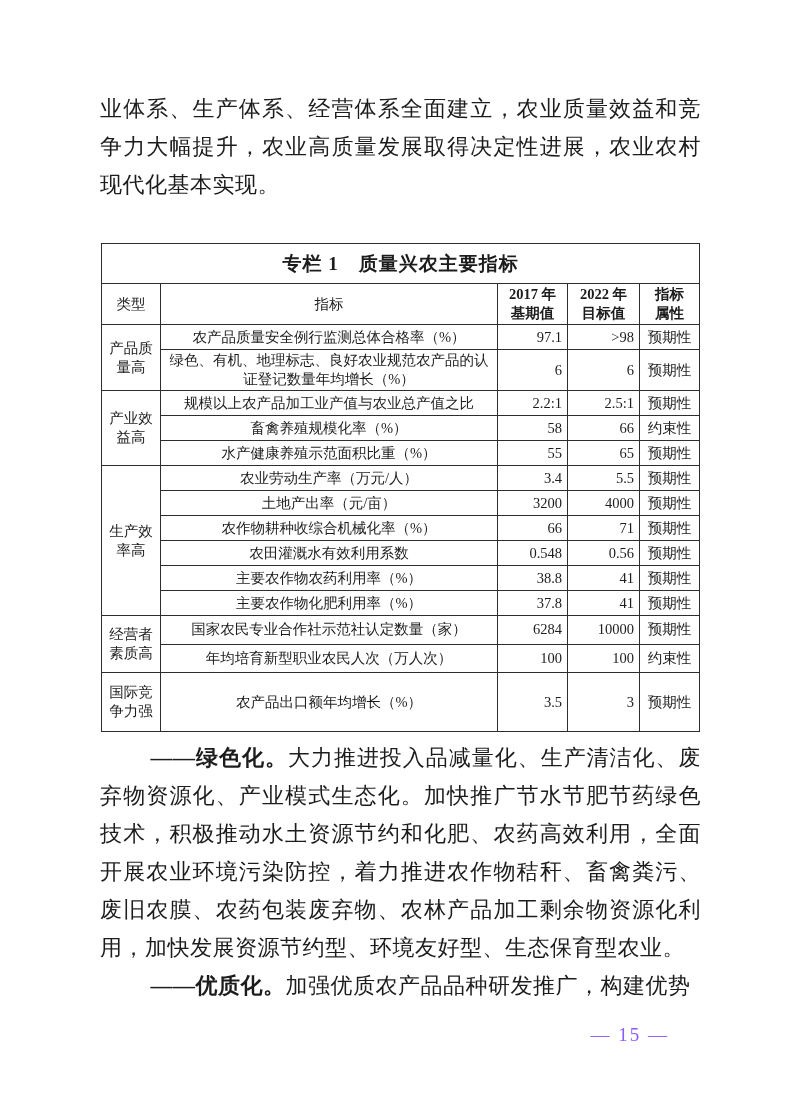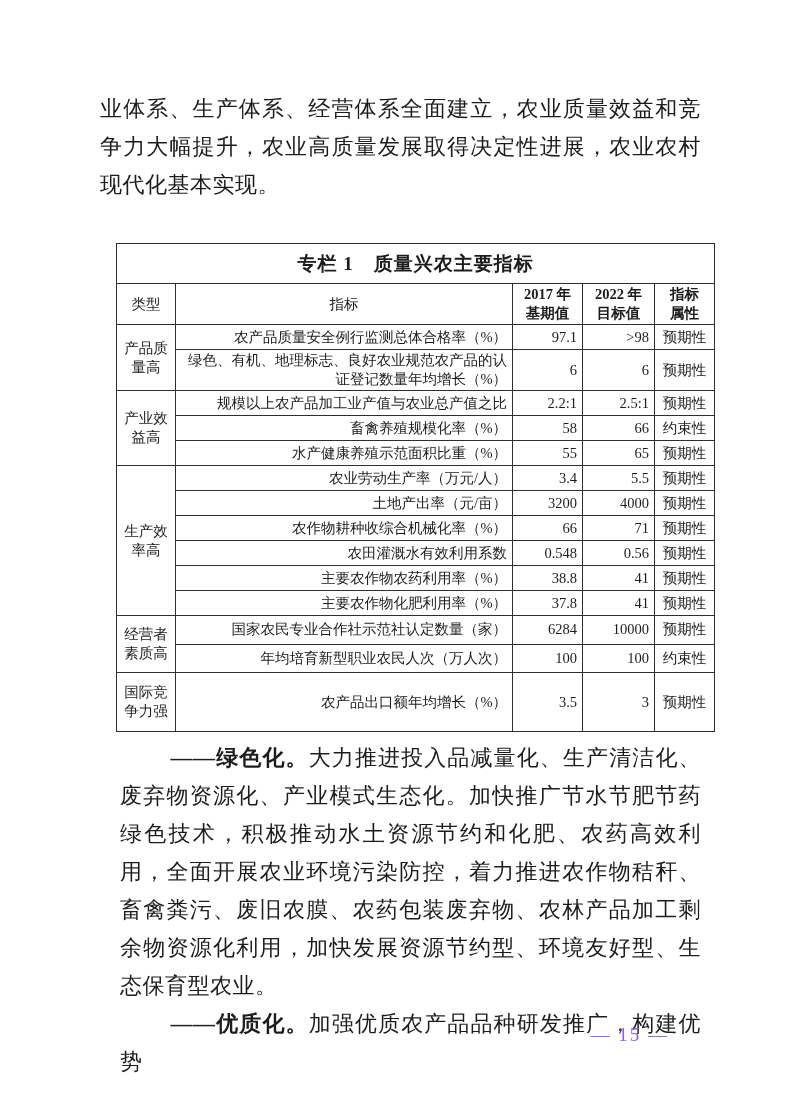--- a/index.html
+++ b/index.html
@@ -22,21 +22,21 @@
     text-justify:inter-ideograph;
     letter-spacing:0.5px;
     margin:0;
   }
   .para .lead{font-weight:bold;}
   .para.indented{text-indent:2.3em;}
 
   
   .box-table{
     margin-top:39px;
-    margin-left:16px;
+    margin-left:1px;
     border-collapse:collapse;
     table-layout:fixed;
     width:598px;
     font-size:14.5px;
     color:#1c1c1c;
     border-radius:31px;
   }
   .box-table td,.box-table th{
     border:1px solid #2e2e2e;
     padding:1px 5px;
@@ -55,37 +55,37 @@
     height:38px;
     text-align:center;
   }
   .box-table thead .col-head.bold{font-weight:bold;}
   .box-table tbody td{height:22px;}
   .box-table td.cat{
     text-align:center;
     line-height:19px;
     padding:9px 2px;
   }
-  .box-table td.ind{text-align:right;}
+  .box-table td.ind{text-align:center;}
   .box-table td.num{
     text-align:right;
     font-family:"Liberation Serif","DejaVu Serif",serif;
   }
   .box-table td.attr{text-align:center;padding:1px 2px;}
   .box-table tbody tr:last-child td{height:40px;}
 
   
   .chapter{
     margin-top:10px;
     text-align:center;
     font-size:23px;
     font-weight:bold;
     letter-spacing:1px;
   }
-  .body-text{margin-top:7px;margin-left:20px;}
+  .body-text{margin-top:7px;}
 
   .page-number{
     position:absolute;
     top:1024px;
     right:118px;
     font-size:19px;
     letter-spacing:2px;
     color:#8b5cf6;
   }
 </style>

